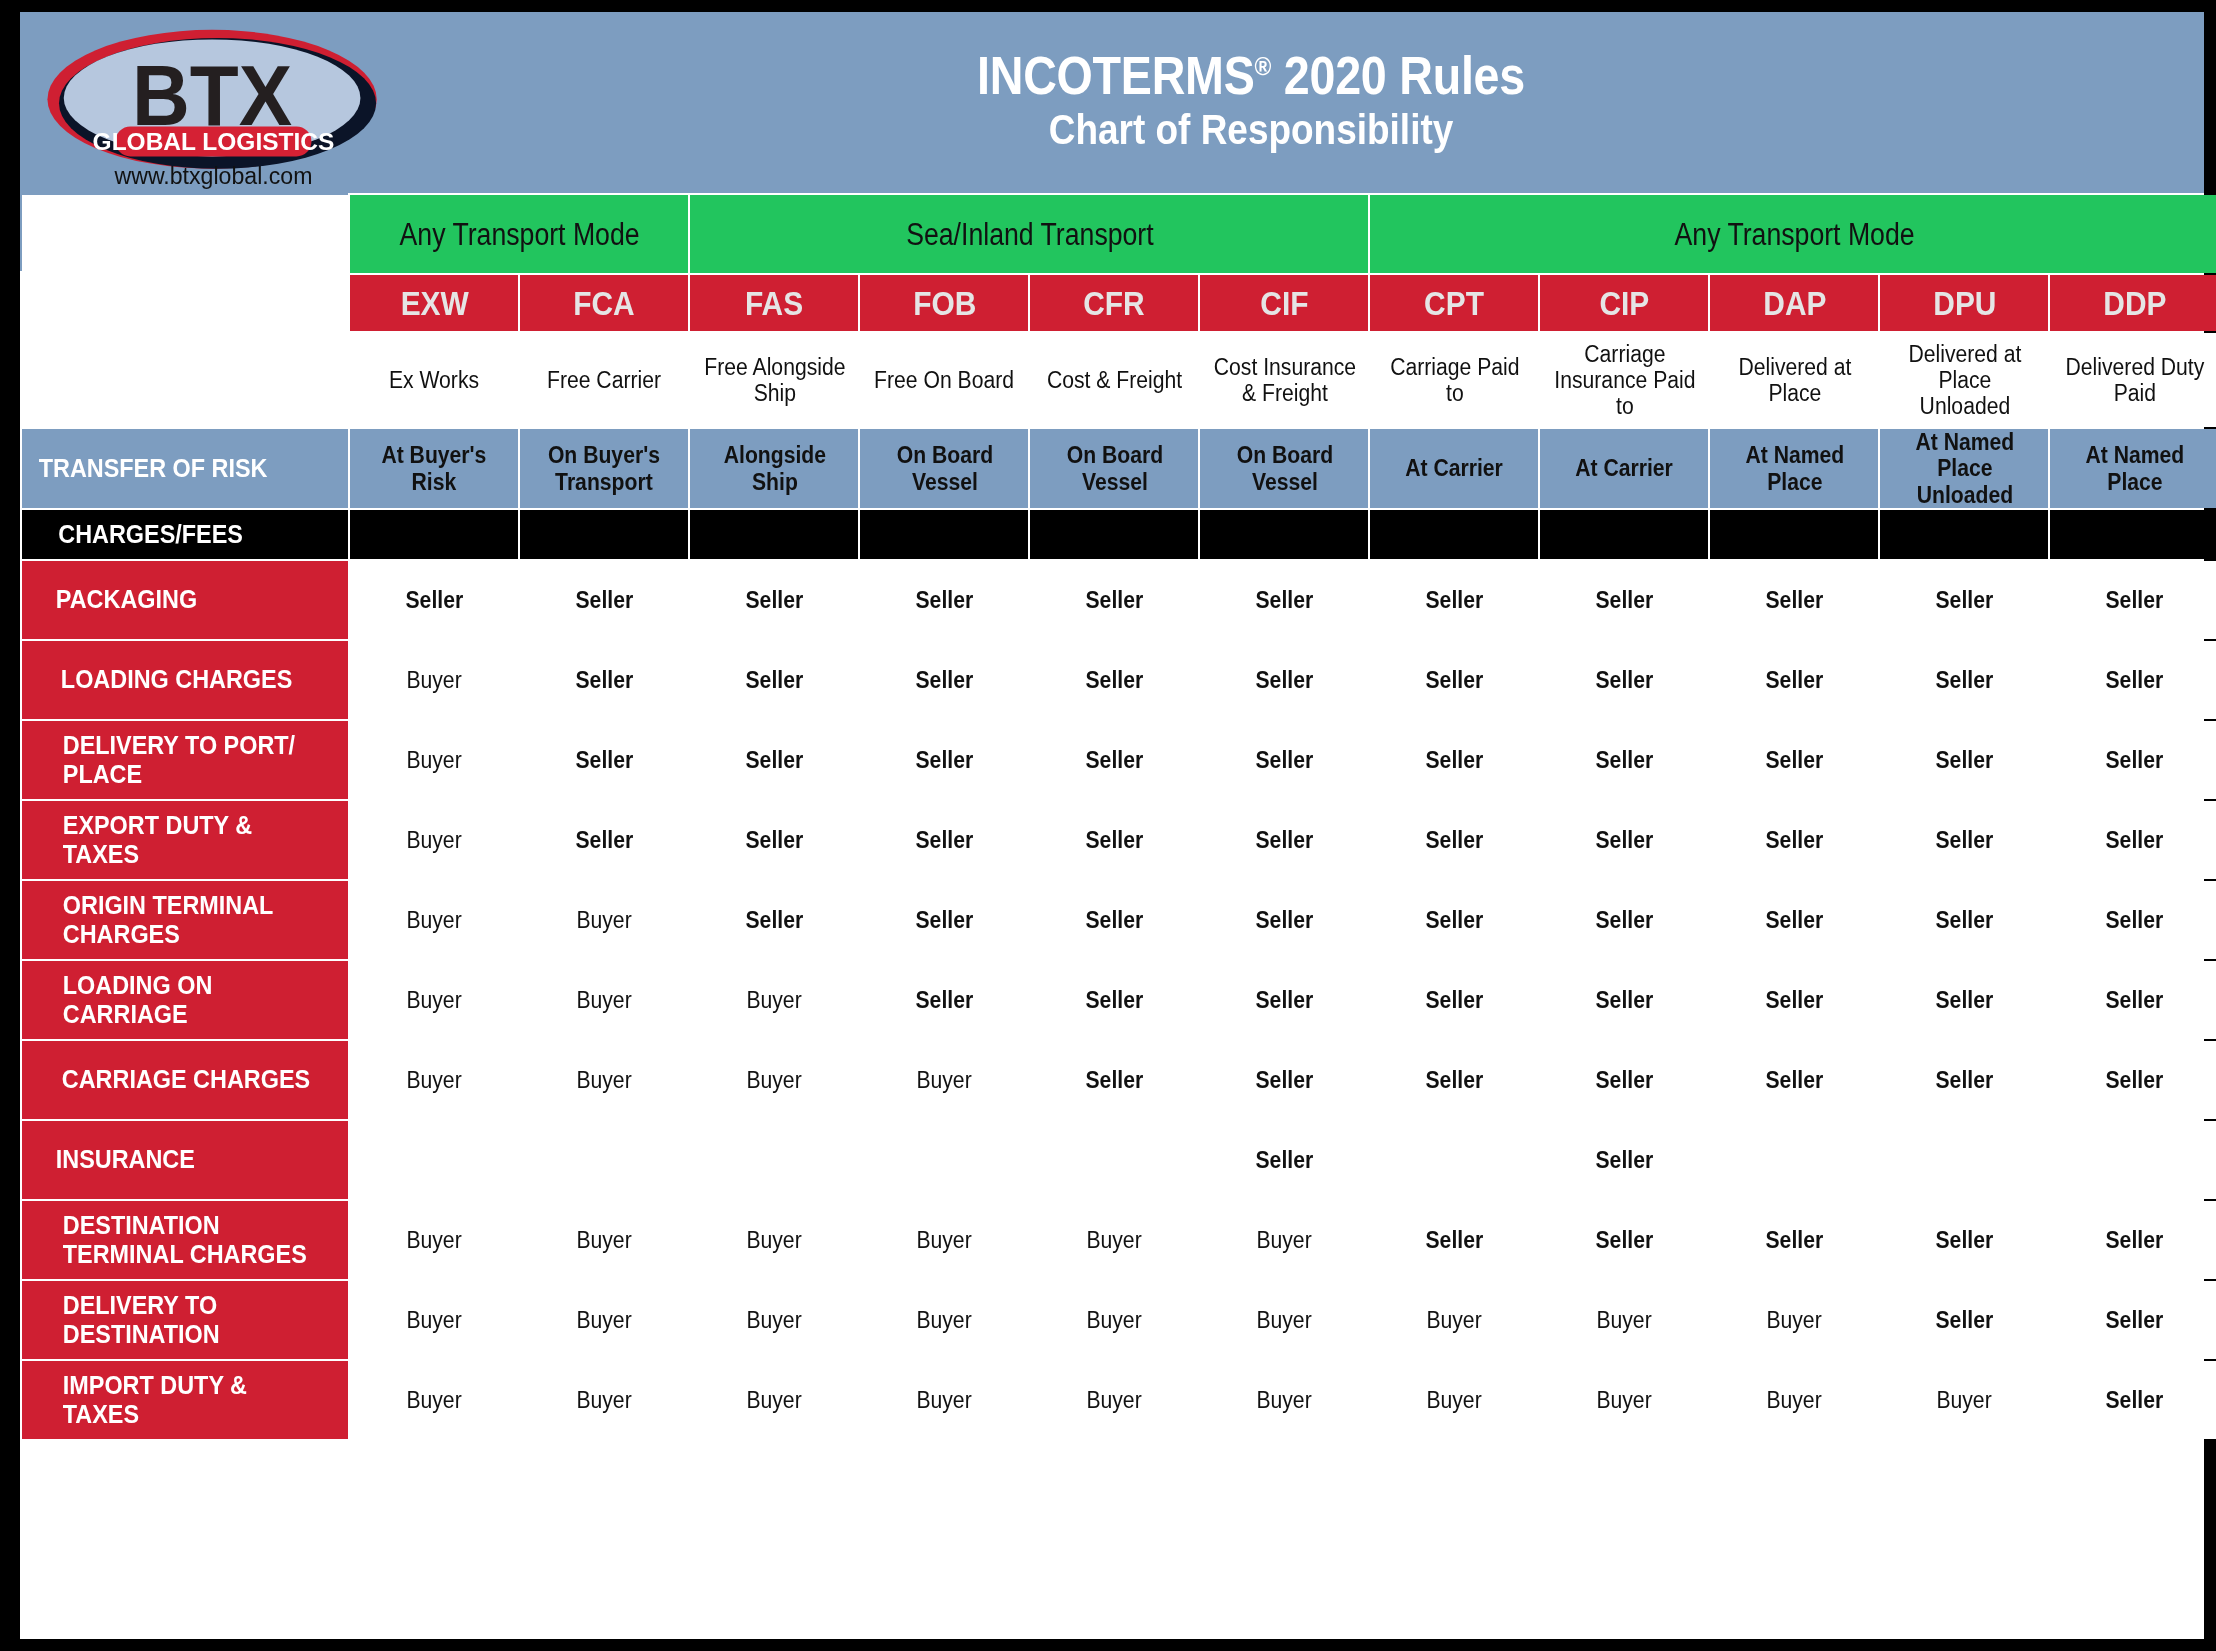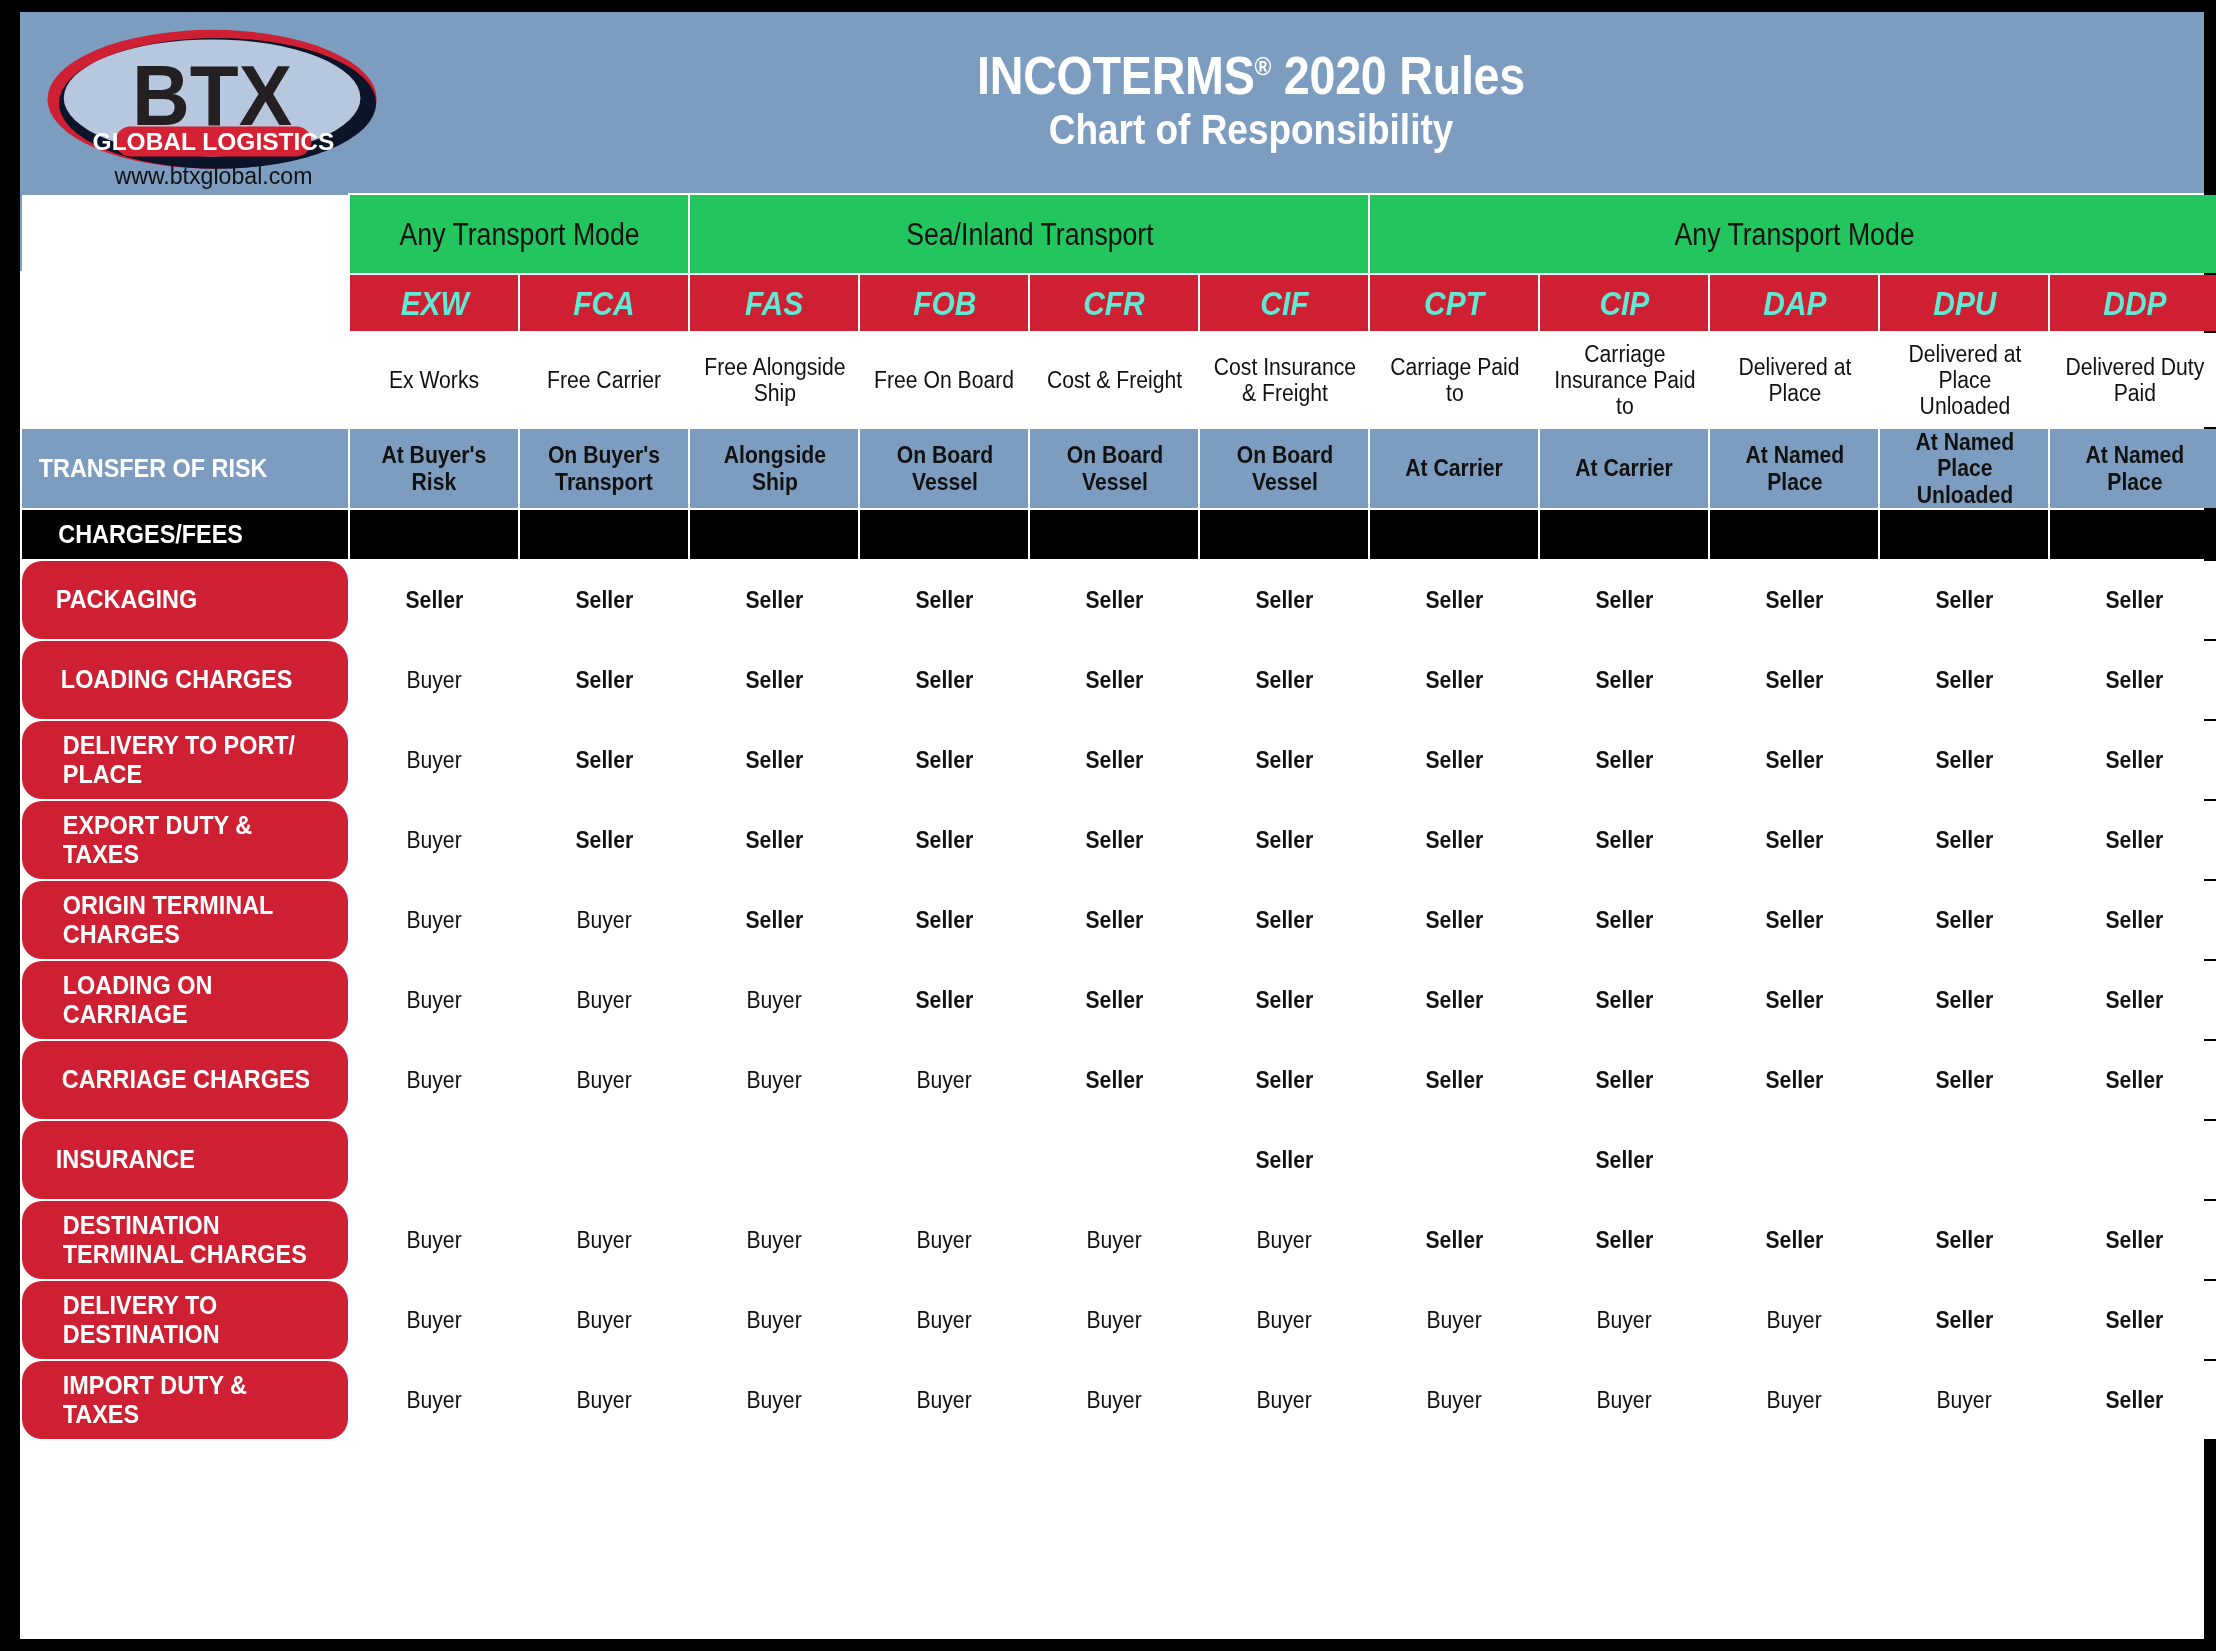--- a/index.html
+++ b/index.html
@@ -133,25 +133,24 @@
     transform-origin: center;
   }
   tr.grouprow td.group span {
     display: inline-block;
     transform: scaleX(0.86);
   }
 
   
   tr.coderow td.code {
     background: #cf1f32;
-    color: #5eead4;
+    color: #e5e5e5;
     height: 56px;
     font-size: 34px;
     font-weight: bold;
-    font-style: italic;
   }
   tr.coderow td.code span {
     display: inline-block;
     transform: scaleX(0.88);
   }
 
   
   tr.namerow td.name {
     background: #ffffff;
     height: 94px;
@@ -196,21 +195,20 @@
 
   
   tr.datarow td.rowlabel {
     background: #cf1f32;
     color: #ffffff;
     text-align: left;
     padding-left: 26px;
     font-size: 26px;
     font-weight: bold;
     line-height: 1.12;
-    border-radius: 20px;
   }
   tr.datarow td.rowlabel span { display: inline-block; transform: scaleX(0.9); }
   tr.datarow td { height: 78px; }
 
   td.seller {
     background: #ffffff;
     color: #1a1a1a;
     font-weight: bold;
     font-size: 24.5px;
   }

